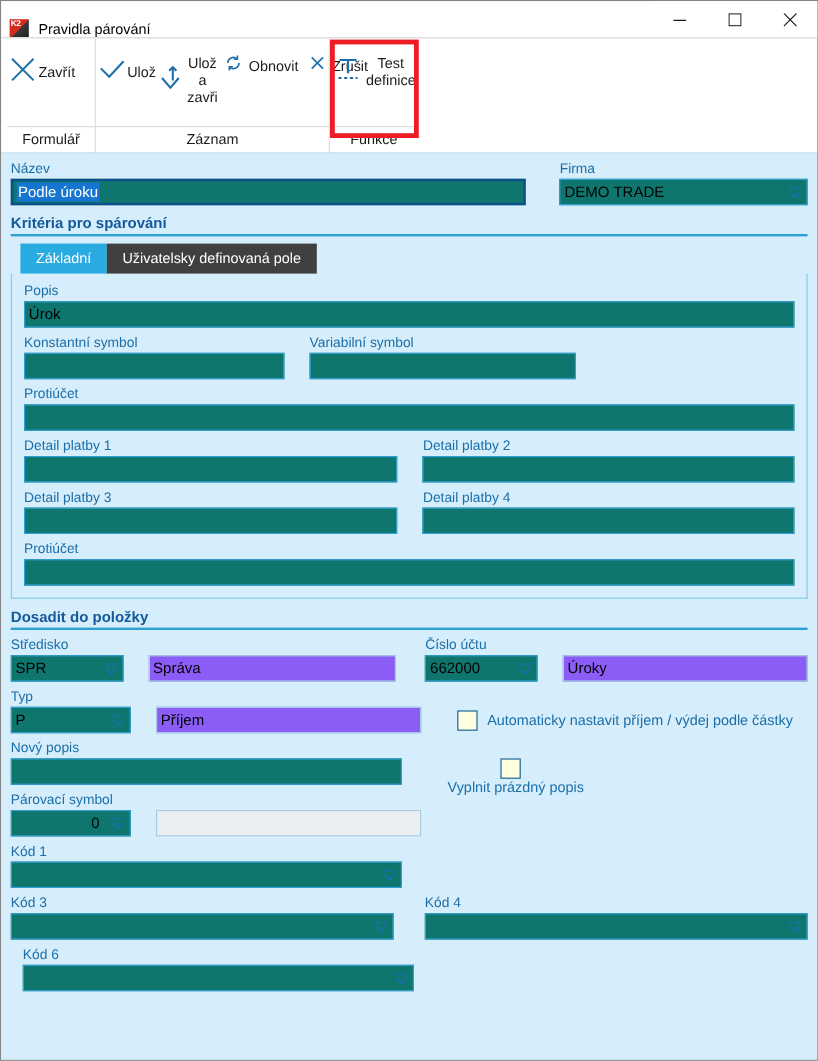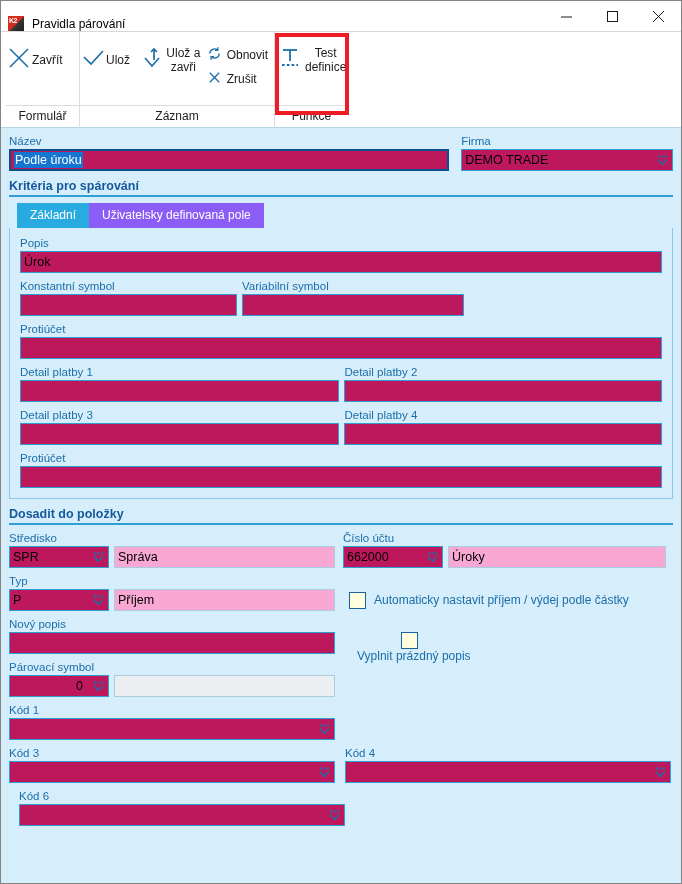--- a/index.html
+++ b/index.html
@@ -129,21 +129,21 @@
     justify-content: center;
   }
   .rbtn .rlabel {
     font-size: 12px;
     color: #1c1c1c;
     line-height: 14px;
     margin-top: 3px;
   }
   .rsmall-col {
     display: flex;
-    flex-direction: column;
+    flex-direction: row;
     padding-top: 6px;
     padding-left: 4px;
   }
   .rsmall {
     display: flex;
     align-items: center;
     height: 24px;
     padding: 0 6px 0 2px;
   }
   .rsmall .rlabel {
@@ -178,36 +178,36 @@
     font-size: 11.5px;
     color: #1b6ea8;
     line-height: 14px;
     margin-bottom: 1px;
     white-space: nowrap;
   }
 
   .fld {
     box-sizing: border-box;
     height: 22px;
-    background: #be185d;
+    background: #0f766e;
     border: 1px solid #2e9fd4;
     font-size: 12.5px;
     color: #000000;
     line-height: 20px;
     padding: 0 3px;
     position: relative;
     overflow: hidden;
     white-space: nowrap;
   }
   .fld.focused {
     border: 2px solid #0d4f8b;
     line-height: 18px;
   }
   .fld.readonly {
-    background: #f9a8d4;
+    background: #8b5cf6;
     border: 1px solid #a9cde0;
     color: #000000;
   }
   .fld.disabled {
     background: #eceff1;
     border: 1px solid #a9cde0;
   }
   .fld .sel {
     background: #1675d1;
     color: #ffffff;
@@ -220,21 +220,21 @@
   }
   .drop {
     position: absolute;
     right: 2px;
     top: 50%;
     transform: translateY(-50%);
     width: 15px;
     height: 15px;
   }
 
-  .row { display: flex; }
+  .row { display: flex; gap: 16px; }
   .sec-head {
     font-size: 12.5px;
     font-weight: bold;
     color: #14599b;
     padding-top: 8px;
     padding-bottom: 2px;
   }
   .sec-rule {
     height: 2px;
     background: #2e9fd4;
@@ -250,21 +250,21 @@
   }
   .tab {
     height: 25px;
     line-height: 25px;
     font-size: 12px;
     color: #ffffff;
     padding: 0 13px;
     white-space: nowrap;
   }
   .tab.active { background: #29abe2; }
-  .tab.inactive { background: #8b5cf6; }
+  .tab.inactive { background: #404040; }
 
   .tabpanel {
     border: 1px solid #8bc9e8;
     border-top: none;
     background: #d6eefc;
     box-sizing: border-box;
     padding: 8px 10px 10px 10px;
     margin-top: 0;
   }
 

